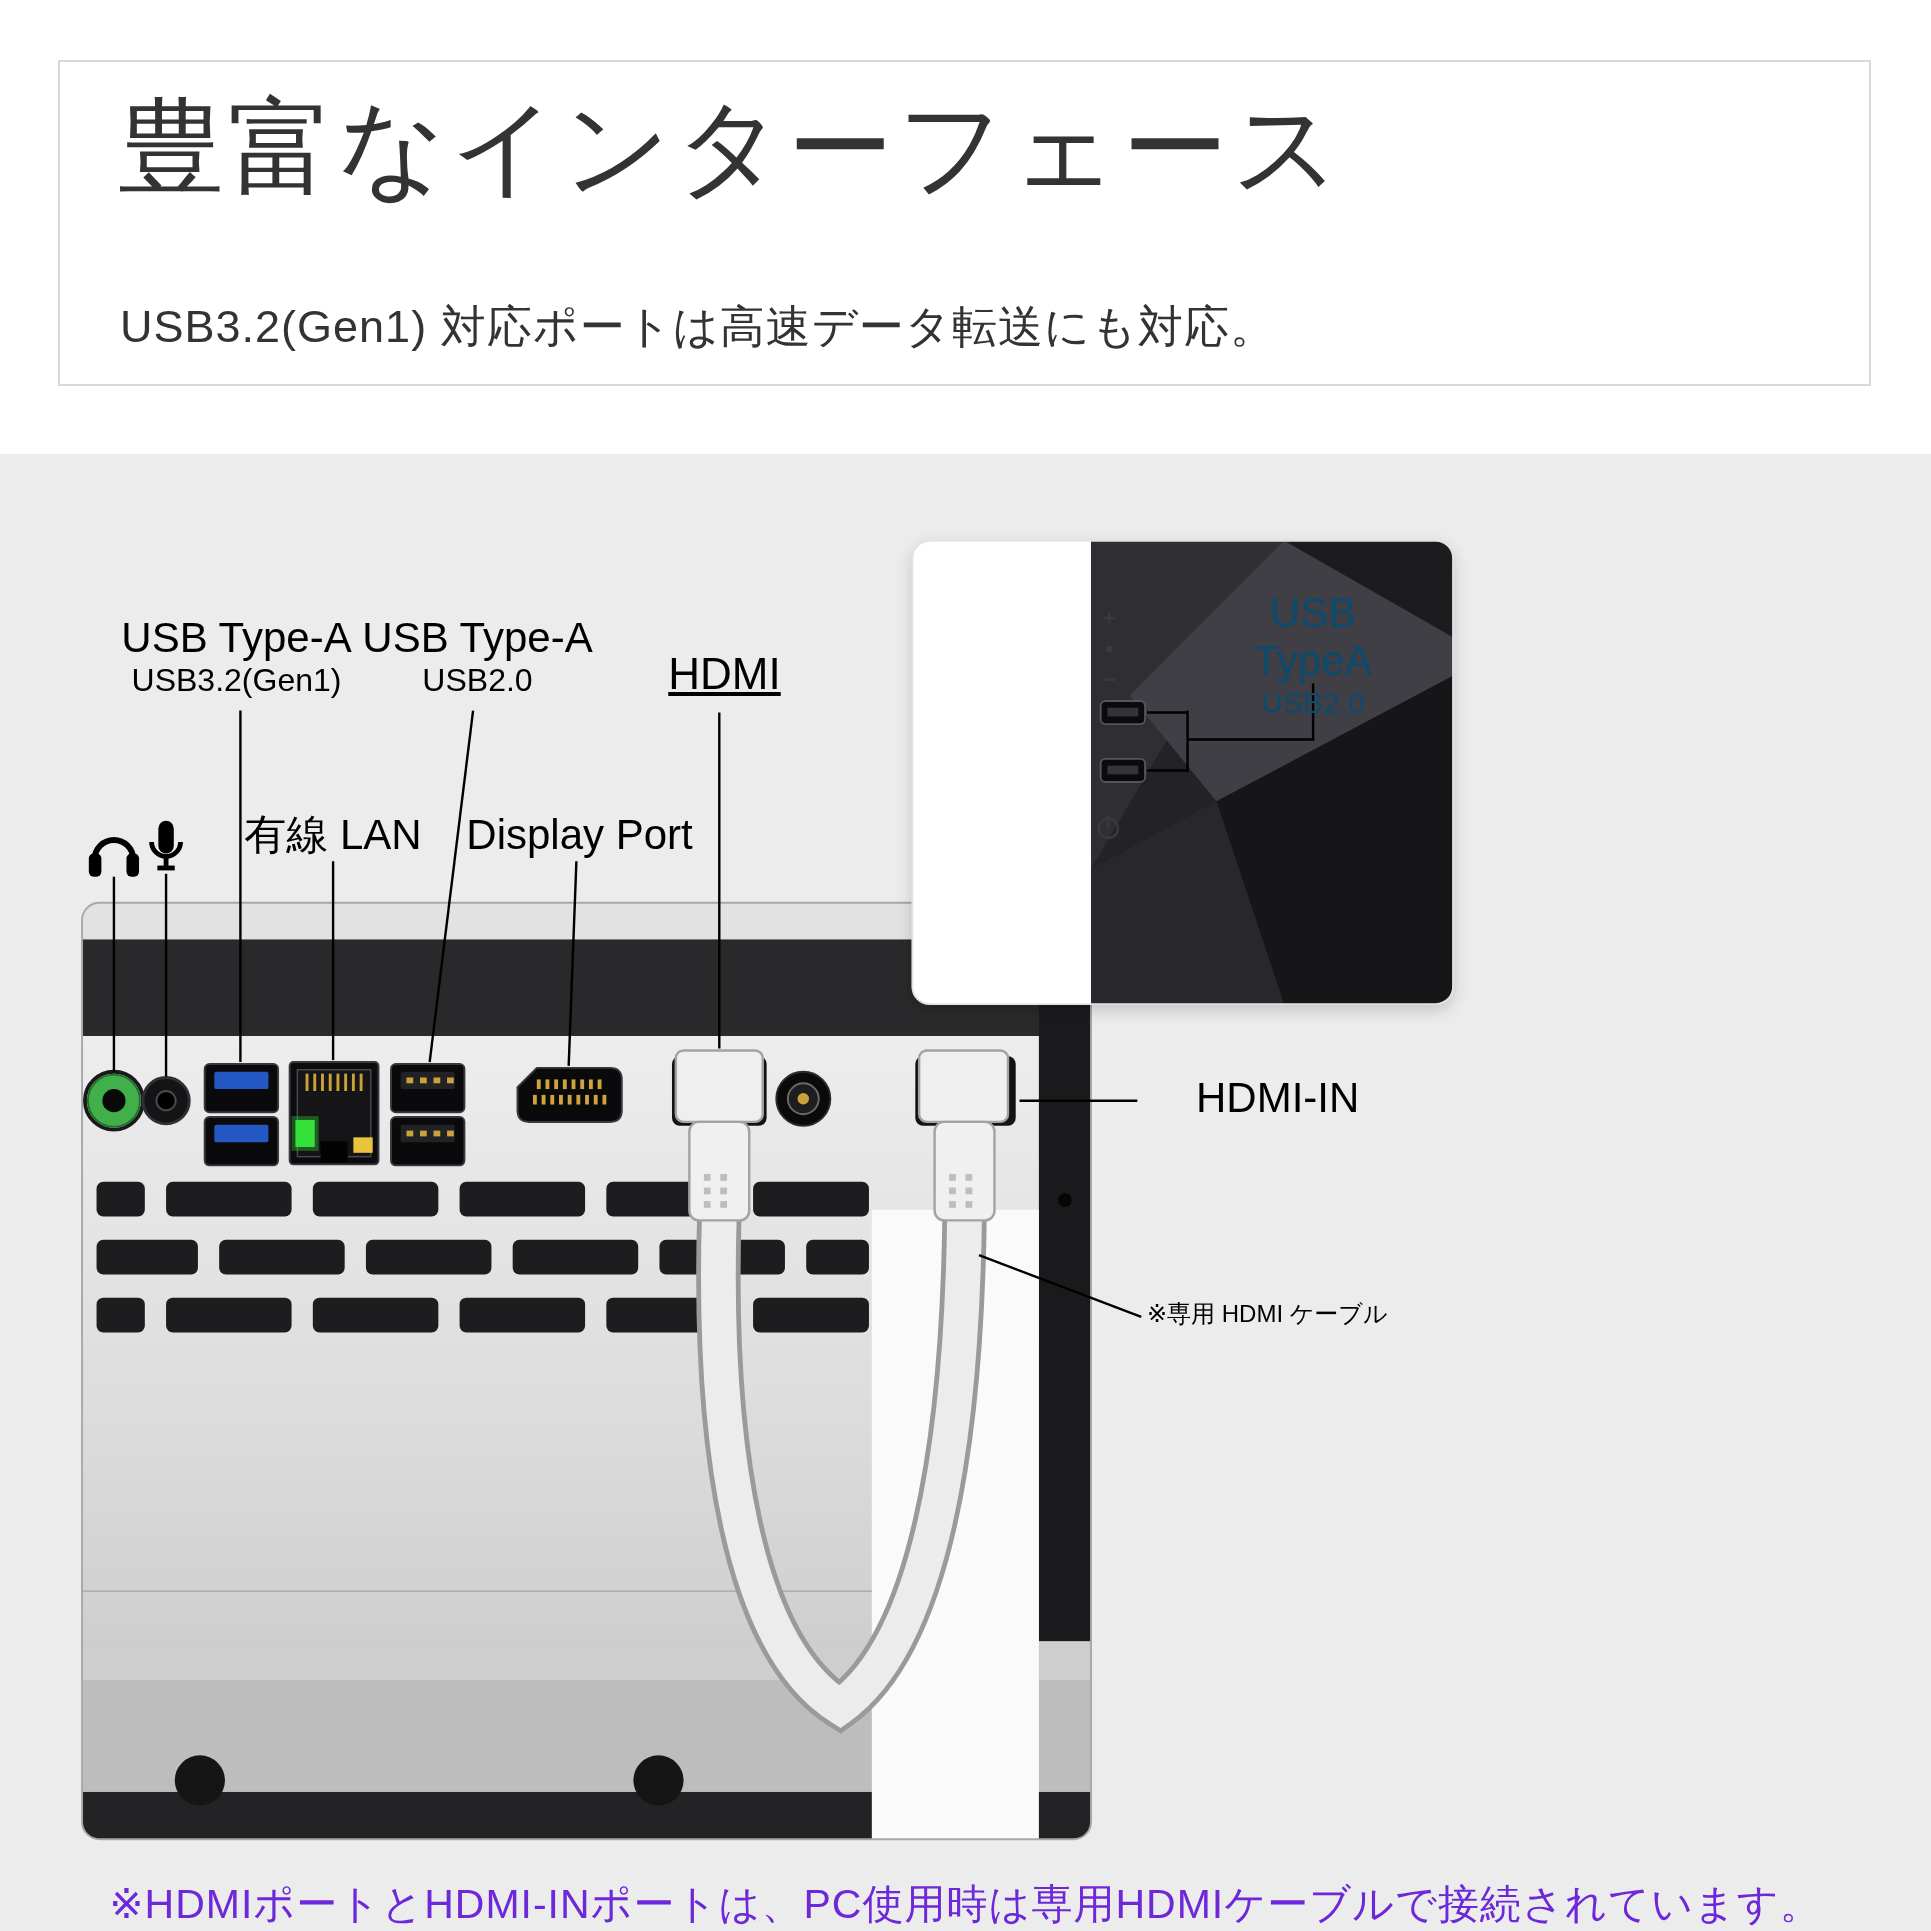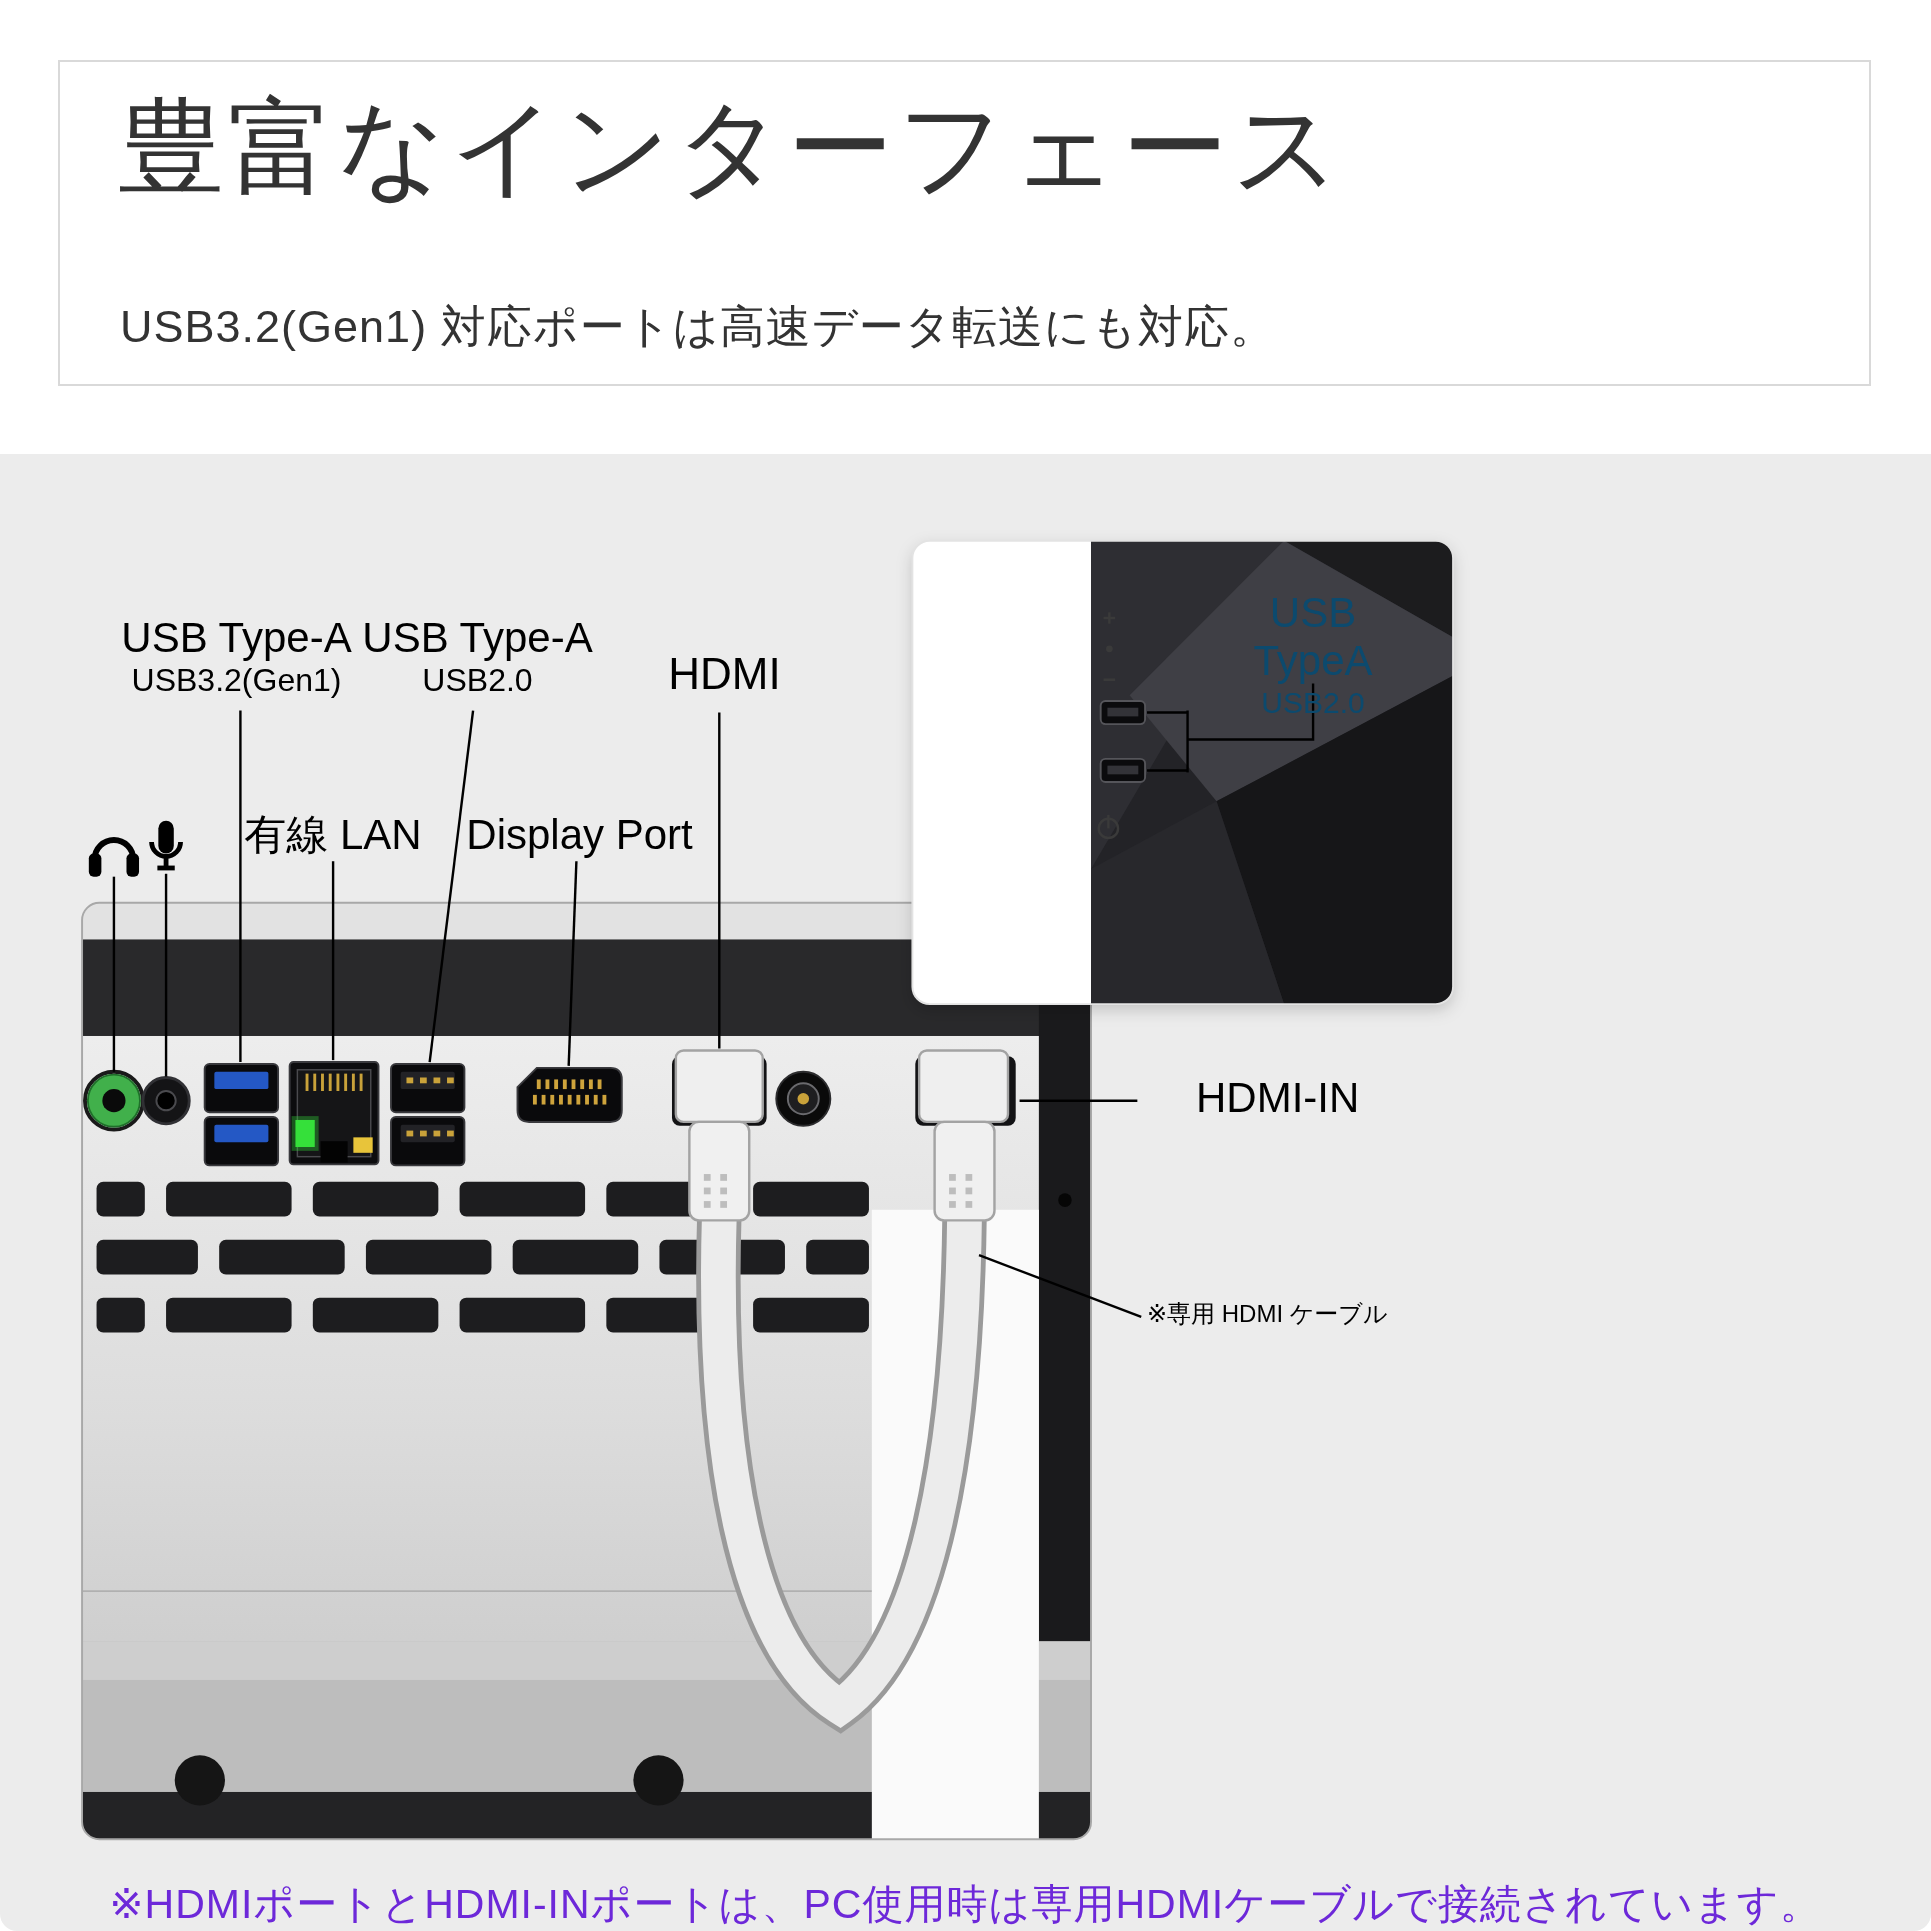--- a/index.html
+++ b/index.html
@@ -1,29 +1,29 @@
 <!DOCTYPE html>
 <html><head>
 <meta charset="utf-8">
 <style>
   html,body{margin:0;padding:0;background:#fff;}
   .page{position:relative;width:1931px;height:1931px;background:#ffffff;overflow:hidden;
-        font-family:"Liberation Sans","DejaVu Sans",sans-serif;color:#222;border-radius:17px;}
+        font-family:"Liberation Sans","DejaVu Sans",sans-serif;color:#222;}
   .gray-section{position:absolute;left:0;top:454px;width:1931px;height:1477px;background:#ececec;}
   .frame{position:absolute;left:58px;top:60px;width:1809px;height:322px;border:2.9px solid #d9d9d9;}
   .title{position:absolute;left:118px;top:77px;font-family:"Liberation Serif","DejaVu Serif",serif;
          font-size:106px;font-weight:500;color:#333;letter-spacing:3.9px;white-space:nowrap;}
   .desc{position:absolute;left:120px;font-size:45px;color:#333;letter-spacing:1px;white-space:nowrap;}
   .desc.l1{top:230px;} .desc.l2{top:297px;}
   .diagram-svg{position:absolute;left:0;top:0;width:1931px;height:1931px;}
   .port-label{position:absolute;text-align:center;color:#000;line-height:1.15;}
   .pl-title{font-size:42px;} .pl-sub{font-size:32px;}
   .lbl-usb-front{left:106px;top:614px;width:261px;}
   .lbl-usb-rear{left:357px;top:614px;width:241px;}
-  .lbl-hdmi{left:628px;top:649px;width:193px;font-size:44px;}
+  .lbl-hdmi{left:628px;top:649px;width:193px;font-size:44px;text-decoration:underline;}
   .lbl-lan{left:227px;top:811px;width:212px;font-size:42px;text-align:center;}
   .lbl-dp{left:454px;top:811px;width:251px;font-size:42px;}
   .lbl-hdmi-in{left:1149px;top:1074px;width:290px;text-align:left;font-size:42px;margin-left:47px;}
   .lbl-cable-note{left:1147px;top:1300px;width:406px;text-align:left;font-size:24px;}
   .lbl-inset{left:1207px;top:589px;width:212px;color:#0c4a6e;}
   .lbl-inset .pl-title{font-size:42px;} .lbl-inset .pl-sub{font-size:30px;}
   .footer-note{position:absolute;left:0;top:1877px;width:1931px;text-align:center;
                font-size:41px;color:#6d28d9;letter-spacing:1px;}
 </style>
 </head>

